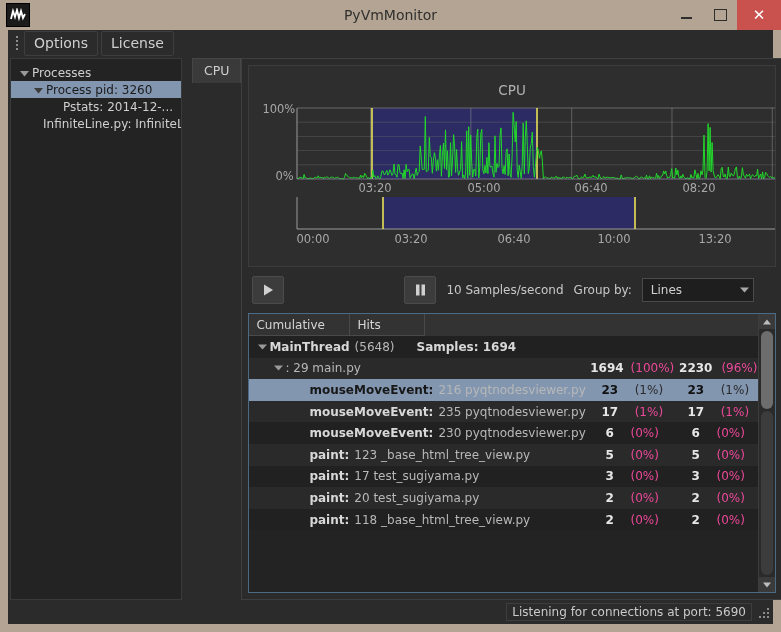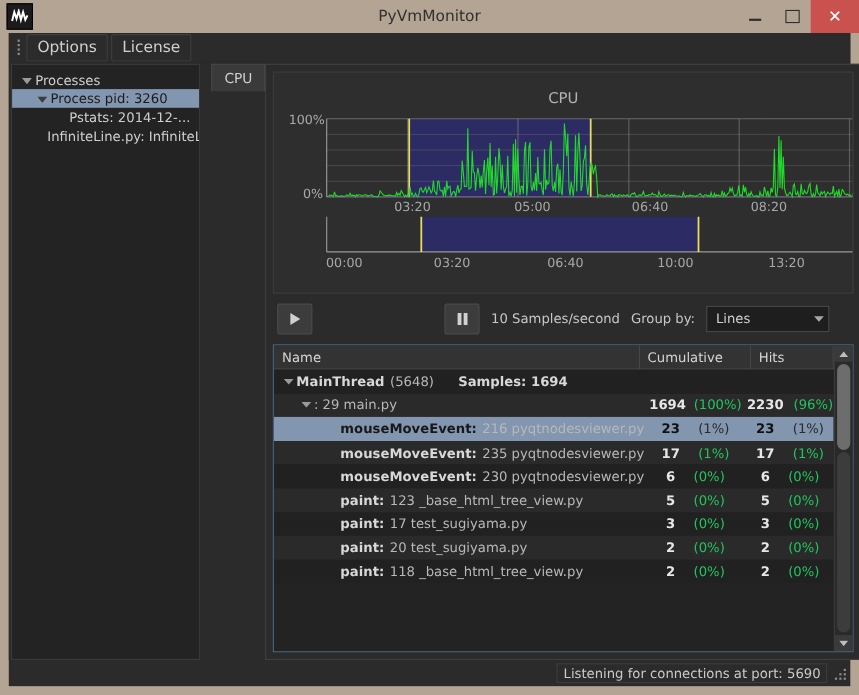--- a/index.html
+++ b/index.html
@@ -268,21 +268,21 @@
     display: flex; align-items: center;
     white-space: nowrap; overflow: hidden;
   }
   .cell-num {
     width: 93px; flex: 0 0 auto;
     display: flex; align-items: center; justify-content: center;
     padding-right: 6px;
   }
   .cell-num.hits { width: 67px; }
   .num { font-weight: bold; color: #e6e6e6; }
-  .pct { color: #22c55e; margin-left: 7px; min-width: 38px; text-align: right; }
+  .pct { color: #ec4899; margin-left: 7px; min-width: 38px; text-align: right; }
   .bold { font-weight: bold; }
   .dim { color: #b8b8b8; font-weight: normal; }
   .row-ind-0 { padding-left: 6px; }
   .row-ind-1 { padding-left: 22px; }
   .row-ind-2 { padding-left: 60px; }
   .twist { width: 14px; flex: 0 0 auto; display: flex; align-items: center; justify-content: center; }
   
   .vscroll {
     width: 16px; flex: 0 0 auto;
     background: #2a2a2a;
@@ -456,21 +456,20 @@
                 <svg width="9" height="6" viewBox="0 0 9 6">
                     <polygon points="0,0.5 9,0.5 4.5,5.5" fill="#a8a8a8"></polygon>
                   </svg>
               </span>
             </div>
           </div>
 
           <div class="tablewrap">
             <div class="tablecols">
               <div class="thead">
-                <div class="th name">Name</div>
                 <div class="th cum">Cumulative</div>
                 <div class="th hits">Hits</div>
               </div>
               <div class="tbody" id="table-body">
                   <div class="trow even">
                     <div class="cell-name row-ind-0">
                       <span class="twist">
                         <svg width="9" height="6" viewBox="0 0 9 6">
                           <polygon points="0,0.5 9,0.5 4.5,5.5" fill="#9a9a9a"></polygon>
                         </svg>

